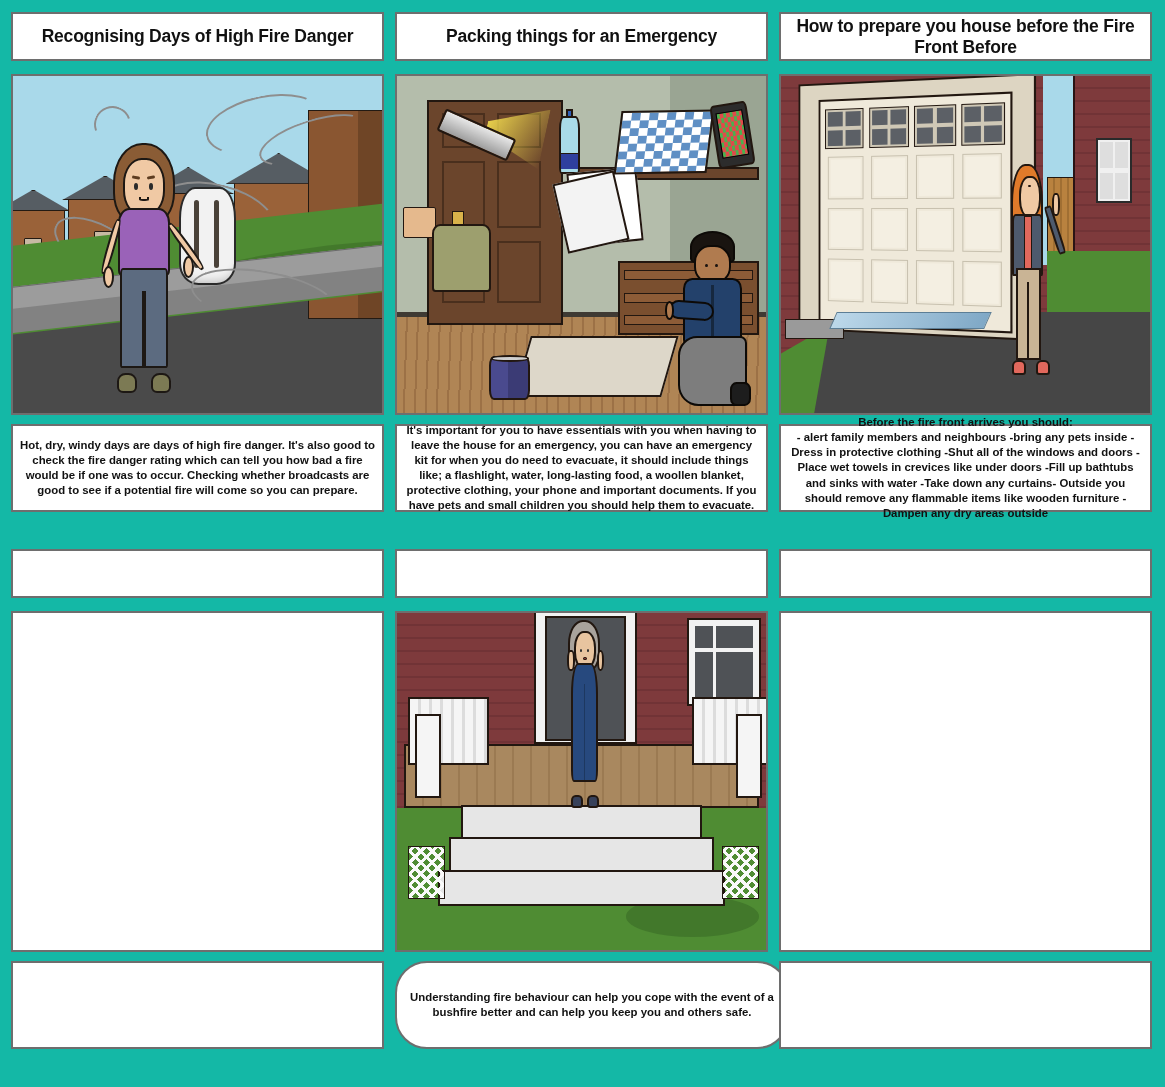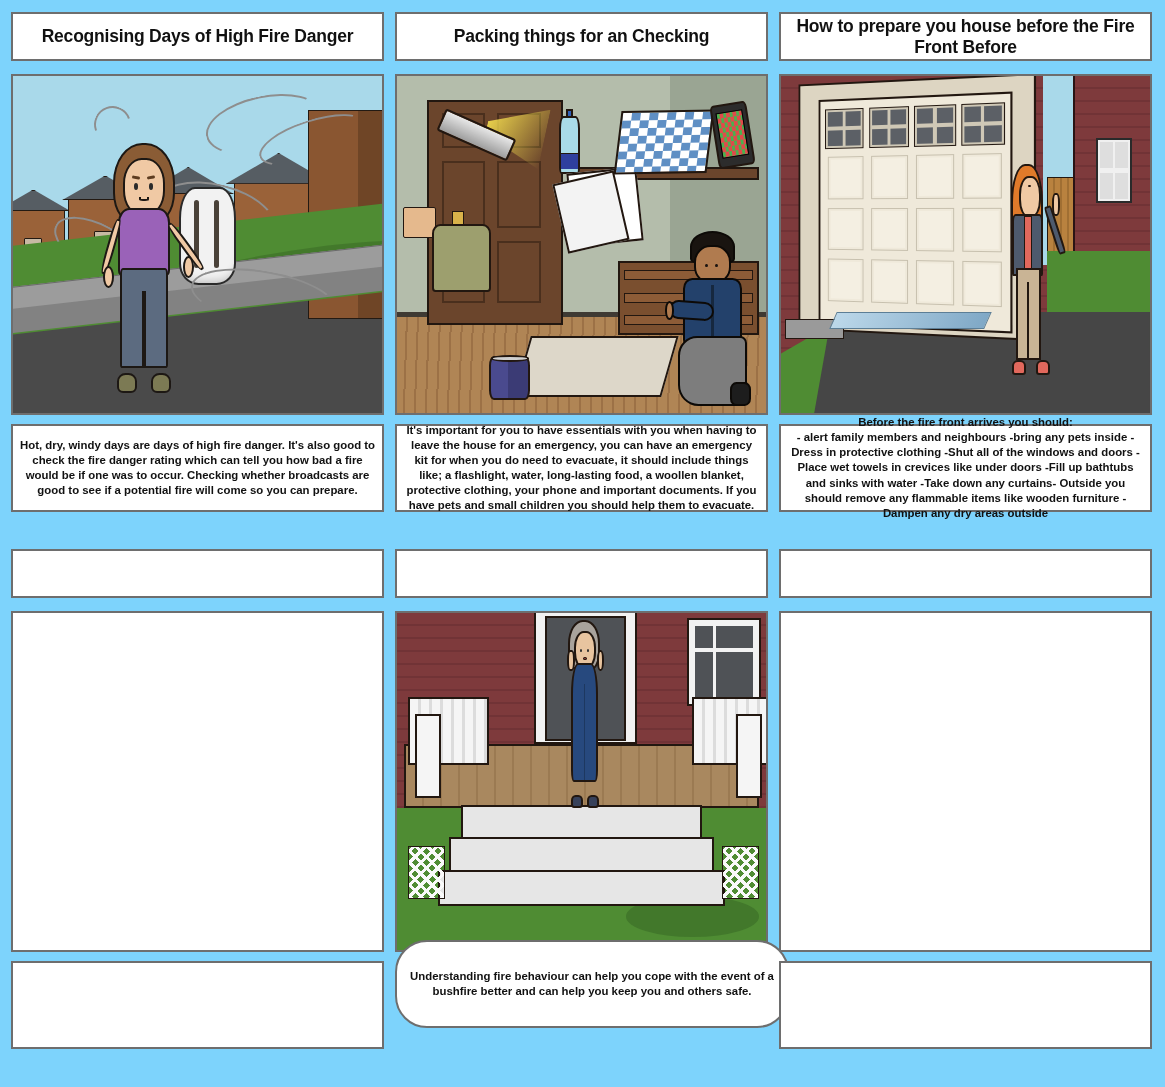--- a/index.html
+++ b/index.html
@@ -10,21 +10,21 @@
     height: 1087px;
     background: #000000;
     font-family: "Liberation Sans", sans-serif;
     overflow: hidden;
   }
 
   .storyboard {
     position: relative;
     width: 1165px;
     height: 1087px;
-    background: #7dd3fc;
+    background: #14b8a6;
   }
 
   
   .box {
     position: absolute;
     background: #ffffff;
     border: 2px solid #6e6e6e;
   }
 
   .title-box {
@@ -453,21 +453,21 @@
 </style>
 </head>
 <body>
 
 <div class="storyboard">
 
   <div class="box title-box" style="left:11px;  top:12px;  width:373px; height:49px;">
     <span class="title-text">Recognising Days of High Fire Danger</span>
   </div>
   <div class="box title-box" style="left:395px; top:12px;  width:373px; height:49px;">
-    <span class="title-text">Packing things for an Checking</span>
+    <span class="title-text">Packing things for an Emergency</span>
   </div>
   <div class="box title-box" style="left:779px; top:12px;  width:373px; height:49px;">
     <span class="title-text">How to prepare you house before the Fire Front Before</span>
   </div>
 
   <div class="box cell-box" style="left:11px; top:74px; width:373px; height:341px;">
     <div class="scene">
       <div class="s1-sky"></div>
       <div class="s1-road"></div>
 
@@ -721,20 +721,20 @@
         <div class="shoe r"></div>
       </div>
     </div>
   </div>
 
   <div class="box cell-box" style="left:779px; top:611px; width:373px; height:341px;"></div>
 
   <div class="box caption-box" style="left:11px;  top:961px; width:373px; height:88px;">
     <span class="caption-text"></span>
   </div>
-  <div class="box caption-box" style="left:395px; top:940px; width:394px; height:88px;border-radius:32px;">
+  <div class="box caption-box" style="left:395px; top:961px; width:394px; height:88px;border-radius:32px;">
     <span class="caption-text">Understanding fire behaviour can help you cope with the event of a bushfire better and can help you keep you and others safe.</span>
   </div>
   <div class="box caption-box" style="left:779px; top:961px; width:373px; height:88px;">
     <span class="caption-text"></span>
   </div>
 
 </div>
 
 </body></html>

